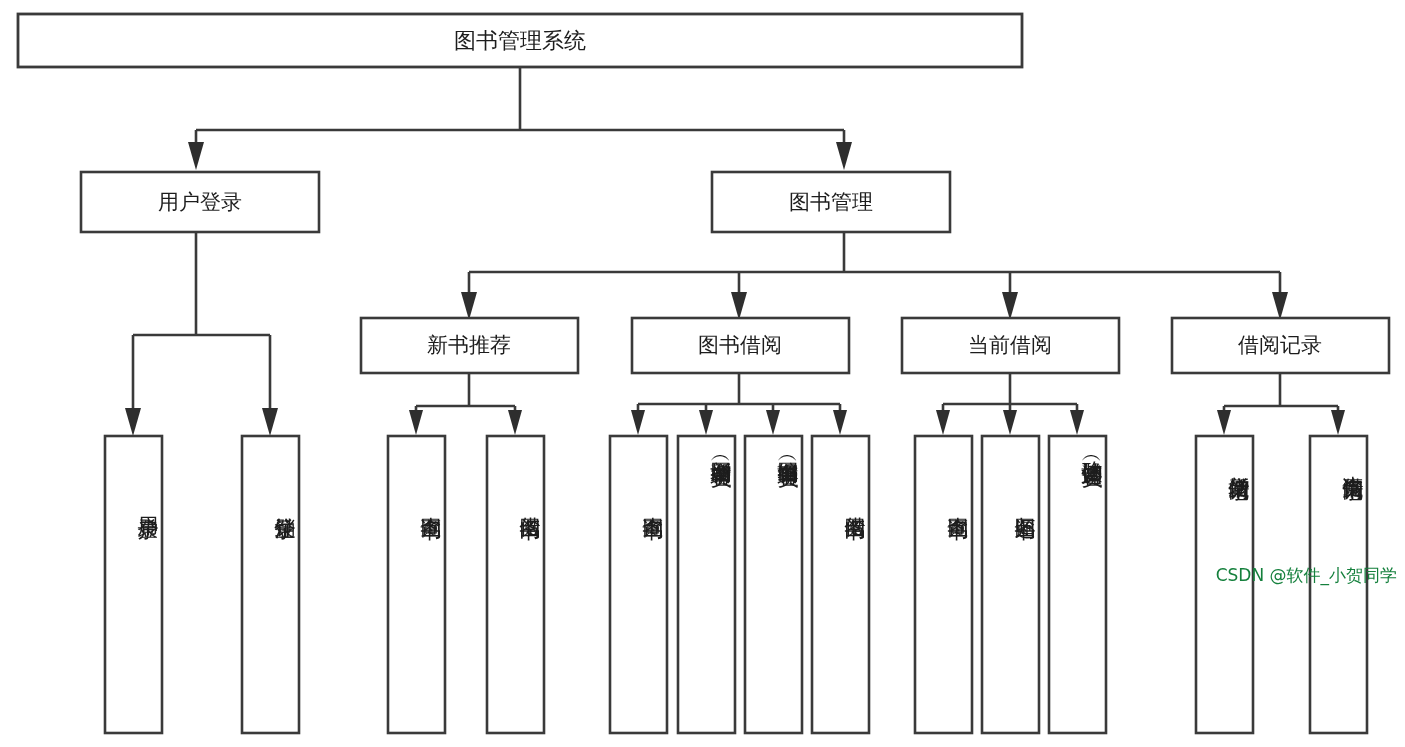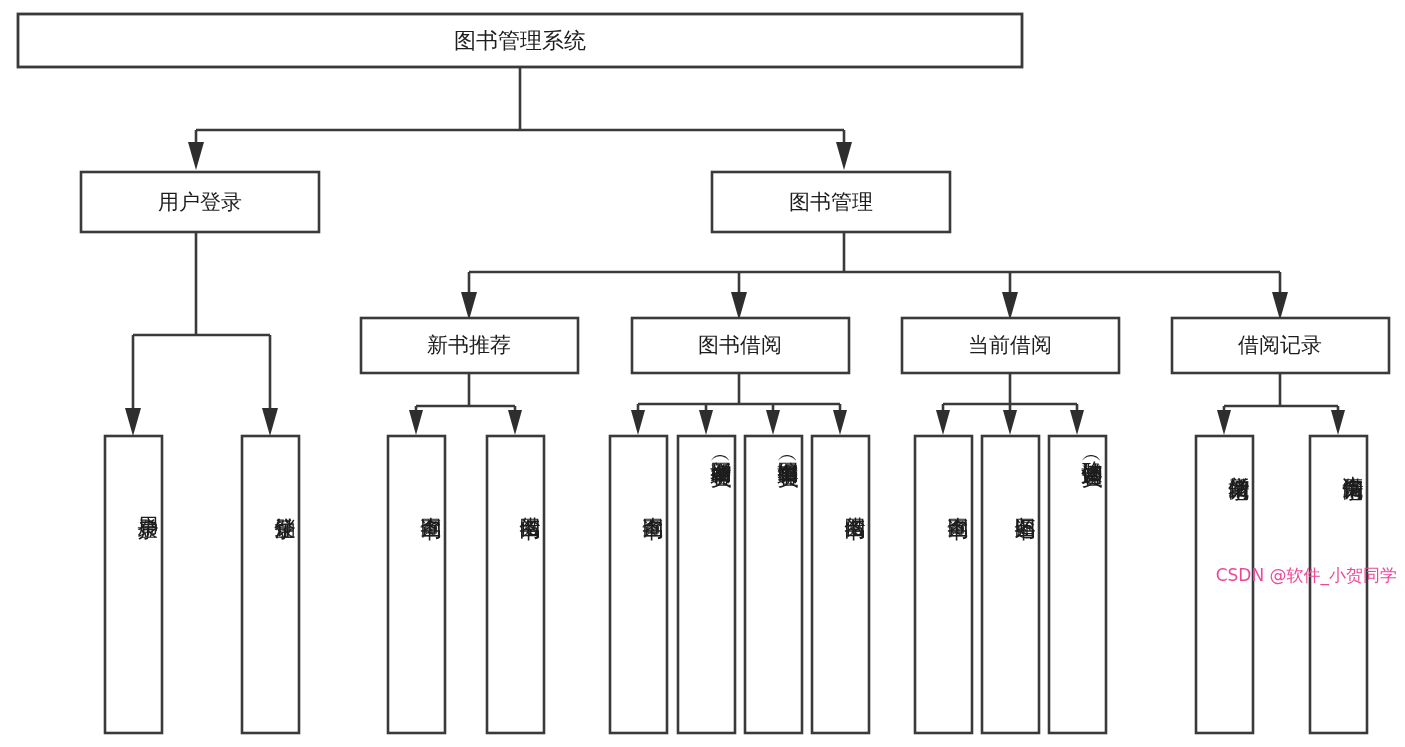--- a/index.html
+++ b/index.html
@@ -74,21 +74,21 @@
     letter-spacing: 1px;
     white-space: nowrap;
     pointer-events: none;
   }
   .watermark {
     position: absolute;
     right: 8px;
     bottom: 4px;
     font-family: "DejaVu Sans", "Liberation Sans", sans-serif;
     font-size: 17px;
-    color: #ec4899;
+    color: #15803d;
     white-space: nowrap;
     pointer-events: none;
   }
 </style>
 </head>
 <body>
 
 <div id="diagram-root">
 
   <svg class="diagram-canvas" viewBox="0 0 1405 747">

